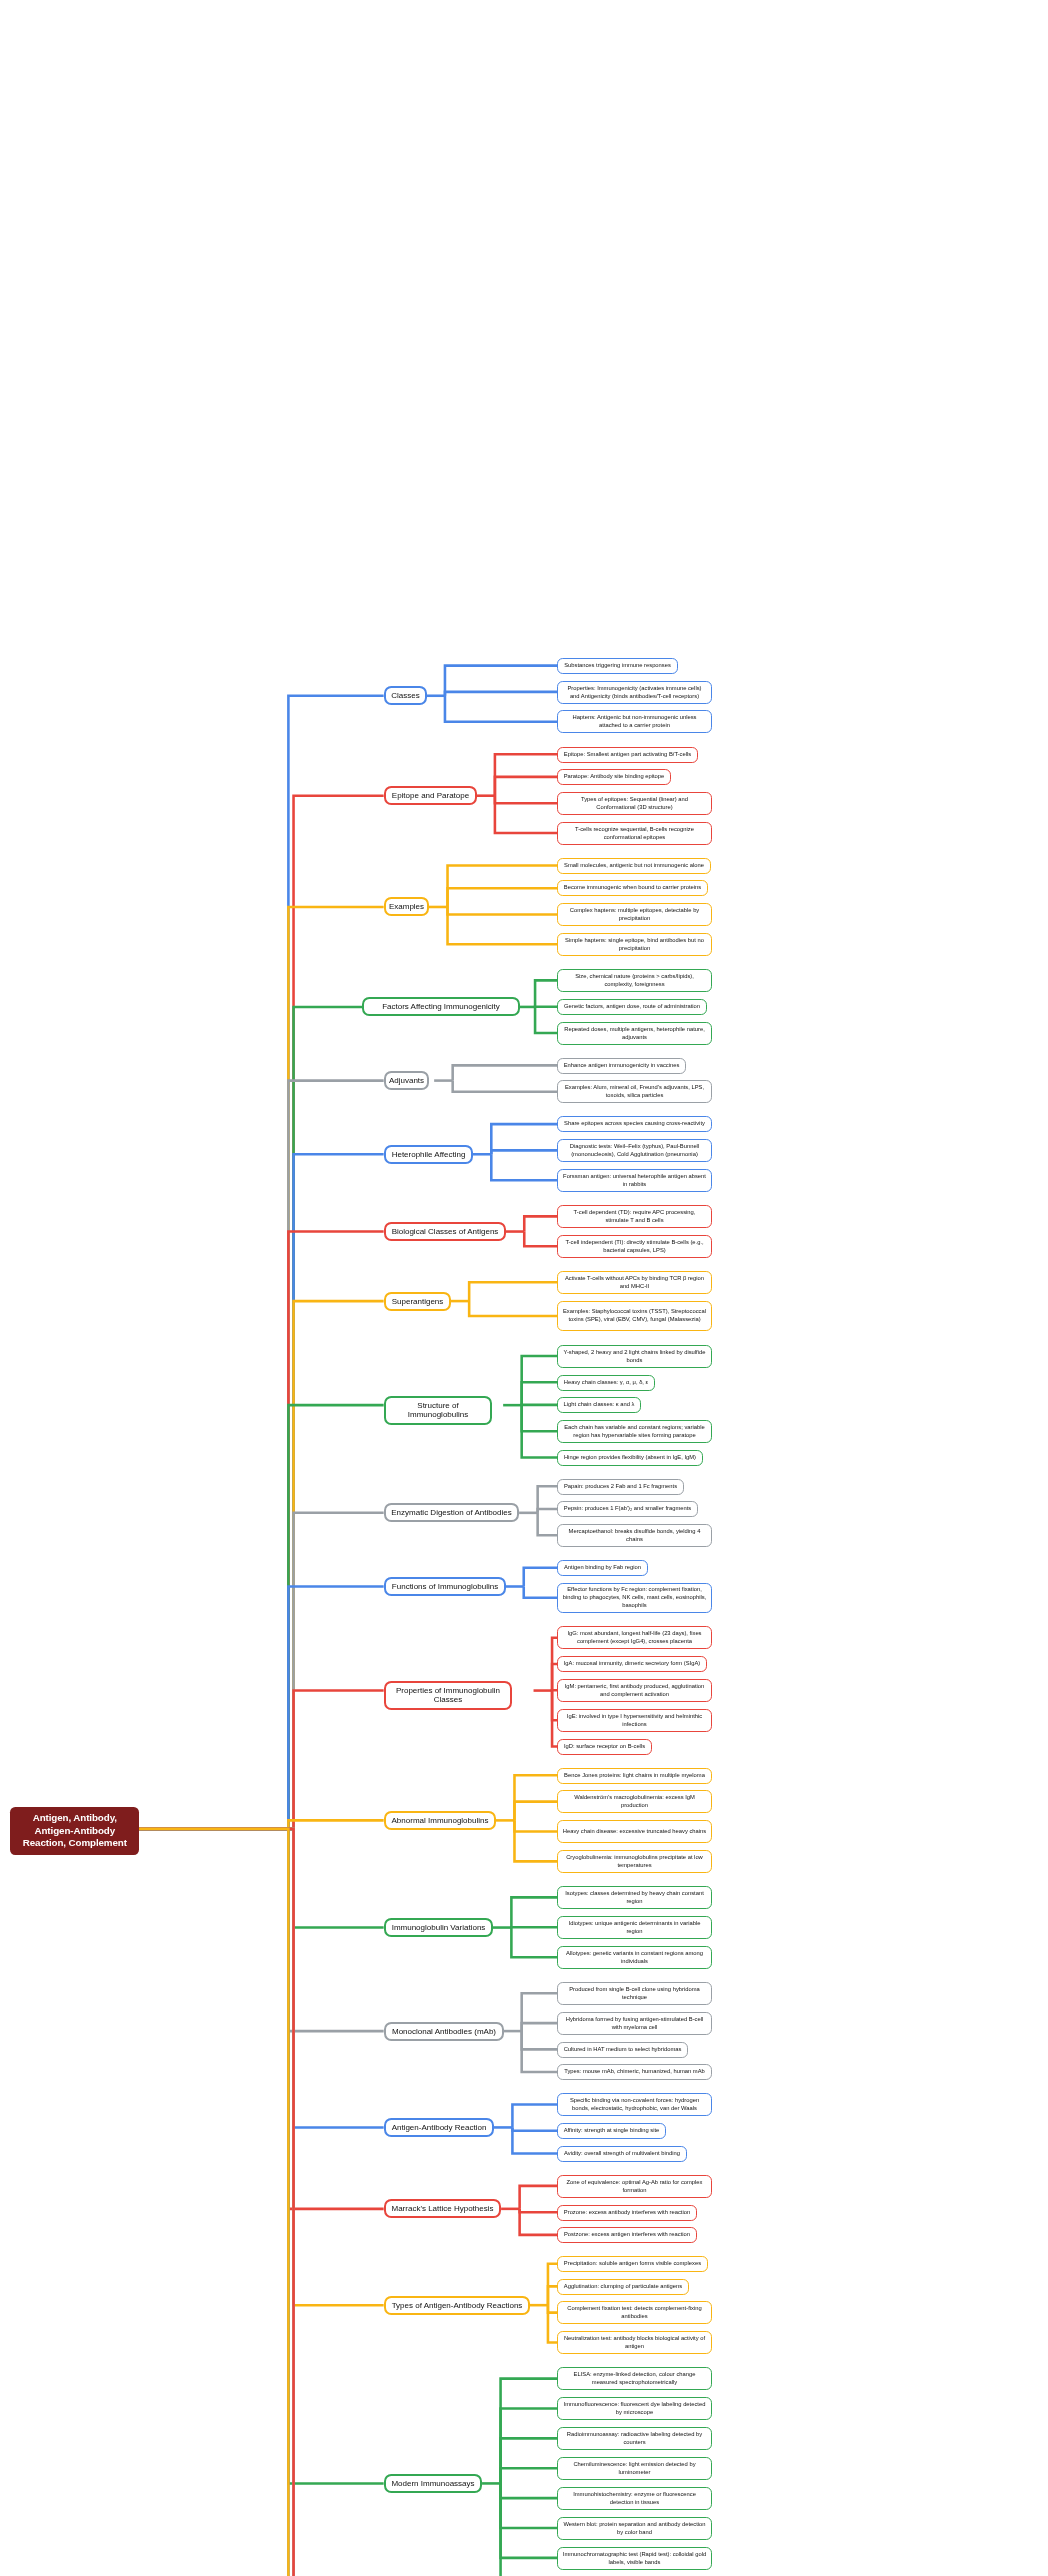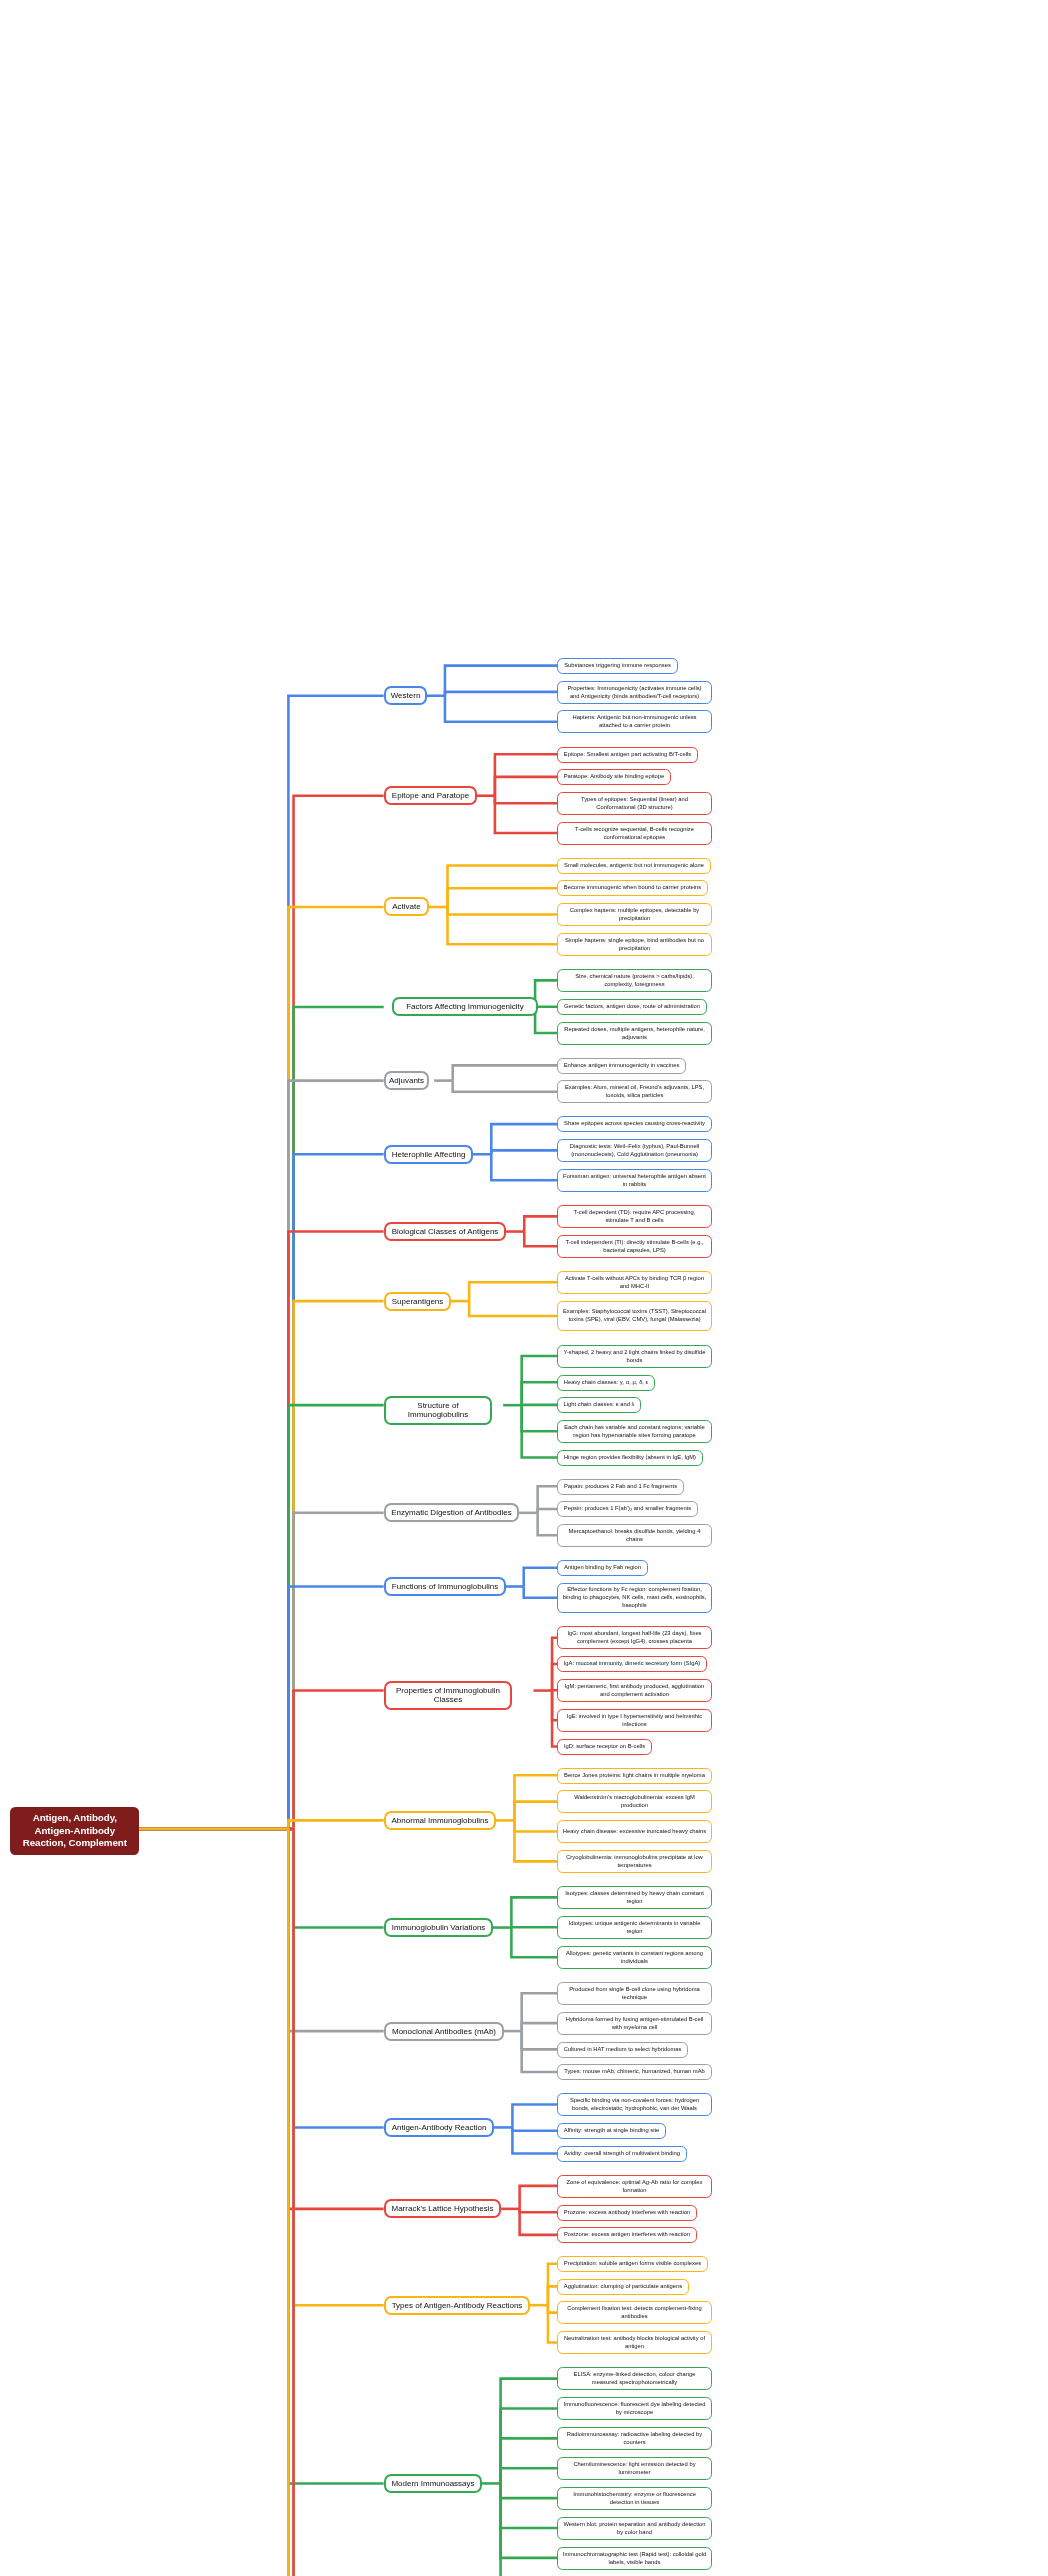--- a/index.html
+++ b/index.html
@@ -221,21 +221,21 @@
       <path d="M 1031 5720.5 V 5764.0 H 1082" stroke="#f9b513" stroke-width="5" fill="none" stroke-linecap="butt" stroke-linejoin="miter"></path>
       <path d="M 1031 5720.5 V 5808.0 H 1082" stroke="#f9b513" stroke-width="5" fill="none" stroke-linecap="butt" stroke-linejoin="miter"></path>
     </svg>
 
   <div id="root-node" style="top: 1807px;">
     <span>Antigen, Antibody, Antigen-Antibody Reaction, Complement</span>
   </div>
 
   <div id="nodes">
       <div class="l1 c-blue" style="left: 384px; top: 686px; width: 43px; min-height: 19px;">
-        <span>Western</span>
+        <span>Classes</span>
       </div>
       <div class="l2 c-blue" style="left: 557px; top: 658px; width: 121px; min-height: 15.5px;">
         <span>Substances triggering immune responses</span>
       </div>
       <div class="l2 c-blue" style="left: 557px; top: 681px; width: 155px; min-height: 23px;">
         <span>Properties: Immunogenicity (activates immune cells) and Antigenicity (binds antibodies/T-cell receptors)</span>
       </div>
       <div class="l2 c-blue" style="left: 557px; top: 710px; width: 155px; min-height: 23px;">
         <span>Haptens: Antigenic but non-immunogenic unless attached to a carrier protein</span>
       </div>
@@ -248,35 +248,35 @@
       <div class="l2 c-red" style="left: 557px; top: 769px; width: 114px; min-height: 15.5px;">
         <span>Paratope: Antibody site binding epitope</span>
       </div>
       <div class="l2 c-red" style="left: 557px; top: 792px; width: 155px; min-height: 23px;">
         <span>Types of epitopes: Sequential (linear) and Conformational (3D structure)</span>
       </div>
       <div class="l2 c-red" style="left: 557px; top: 822px; width: 155px; min-height: 23px;">
         <span>T-cells recognize sequential, B-cells recognize conformational epitopes</span>
       </div>
       <div class="l1 c-yellow" style="left: 384px; top: 897px; width: 45px; min-height: 19px;">
-        <span>Activate</span>
+        <span>Examples</span>
       </div>
       <div class="l2 c-yellow" style="left: 557px; top: 858px; width: 154px; min-height: 15.5px;">
         <span>Small molecules, antigenic but not immunogenic alone</span>
       </div>
       <div class="l2 c-yellow" style="left: 557px; top: 880px; width: 151px; min-height: 15.5px;">
         <span>Become immunogenic when bound to carrier proteins</span>
       </div>
       <div class="l2 c-yellow" style="left: 557px; top: 903px; width: 155px; min-height: 23px;">
         <span>Complex haptens: multiple epitopes, detectable by precipitation</span>
       </div>
       <div class="l2 c-yellow" style="left: 557px; top: 933px; width: 155px; min-height: 23px;">
         <span>Simple haptens: single epitope, bind antibodies but no precipitation</span>
       </div>
-      <div class="l1 c-green" style="left: 392px; top: 997px; width: 146px; min-height: 19px;">
+      <div class="l1 c-green" style="left: 362px; top: 997px; width: 158px; min-height: 19px;">
         <span>Factors Affecting Immunogenicity</span>
       </div>
       <div class="l2 c-green" style="left: 557px; top: 969px; width: 155px; min-height: 23px;">
         <span>Size, chemical nature (proteins &gt; carbs/lipids), complexity, foreignness</span>
       </div>
       <div class="l2 c-green" style="left: 557px; top: 999px; width: 150px; min-height: 15.5px;">
         <span>Genetic factors, antigen dose, route of administration</span>
       </div>
       <div class="l2 c-green" style="left: 557px; top: 1022px; width: 155px; min-height: 23px;">
         <span>Repeated doses, multiple antigens, heterophile nature, adjuvants</span>

